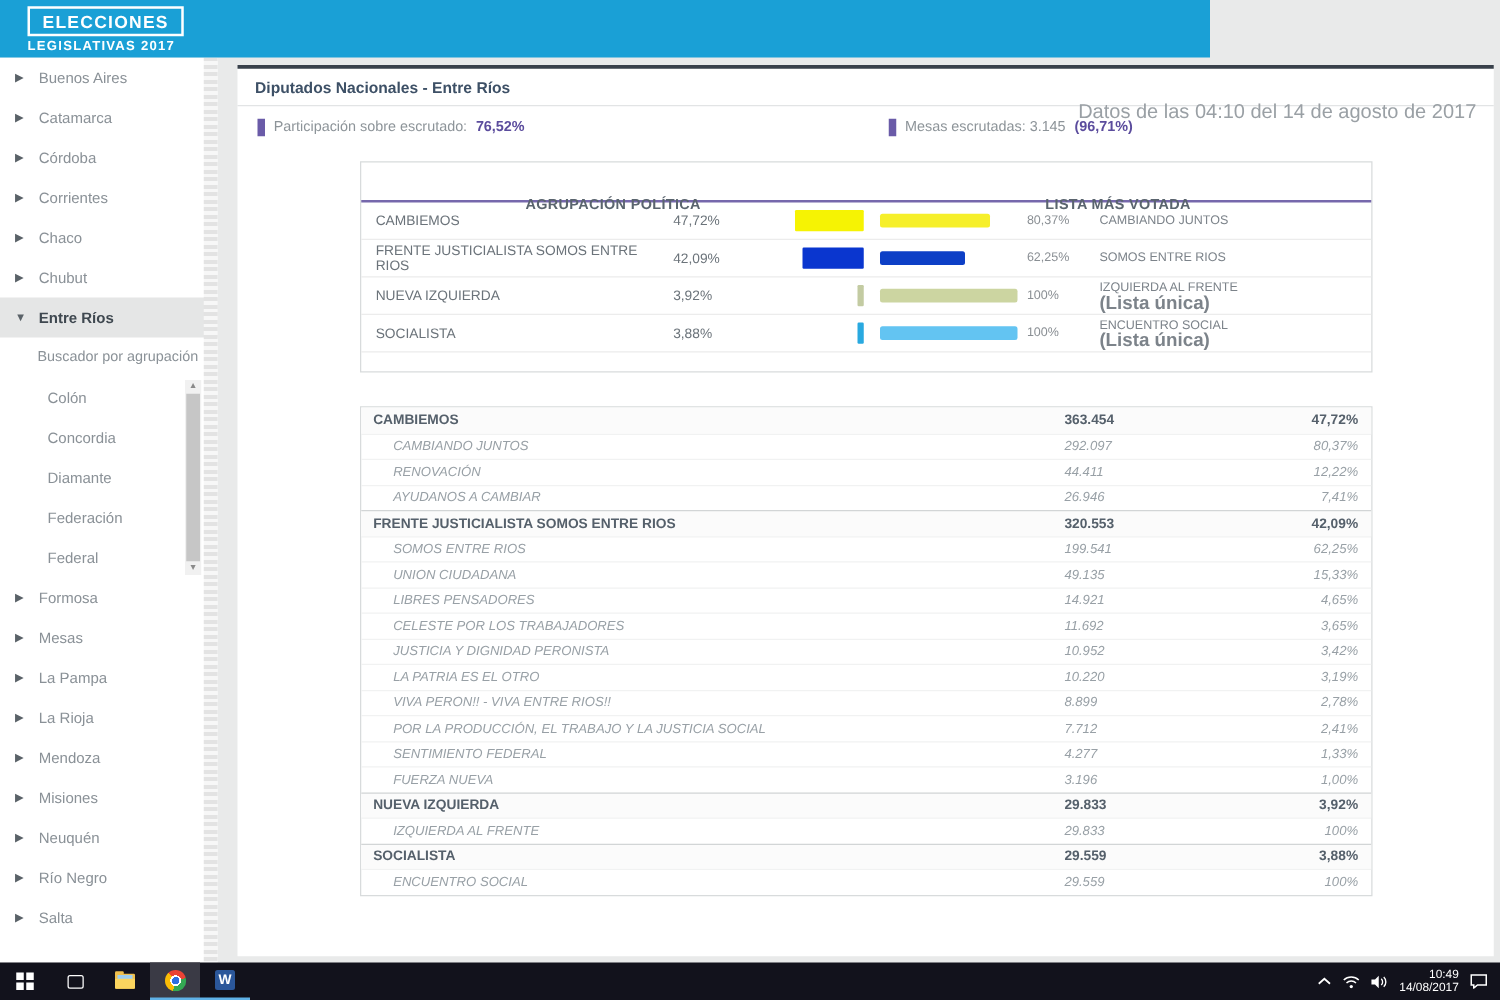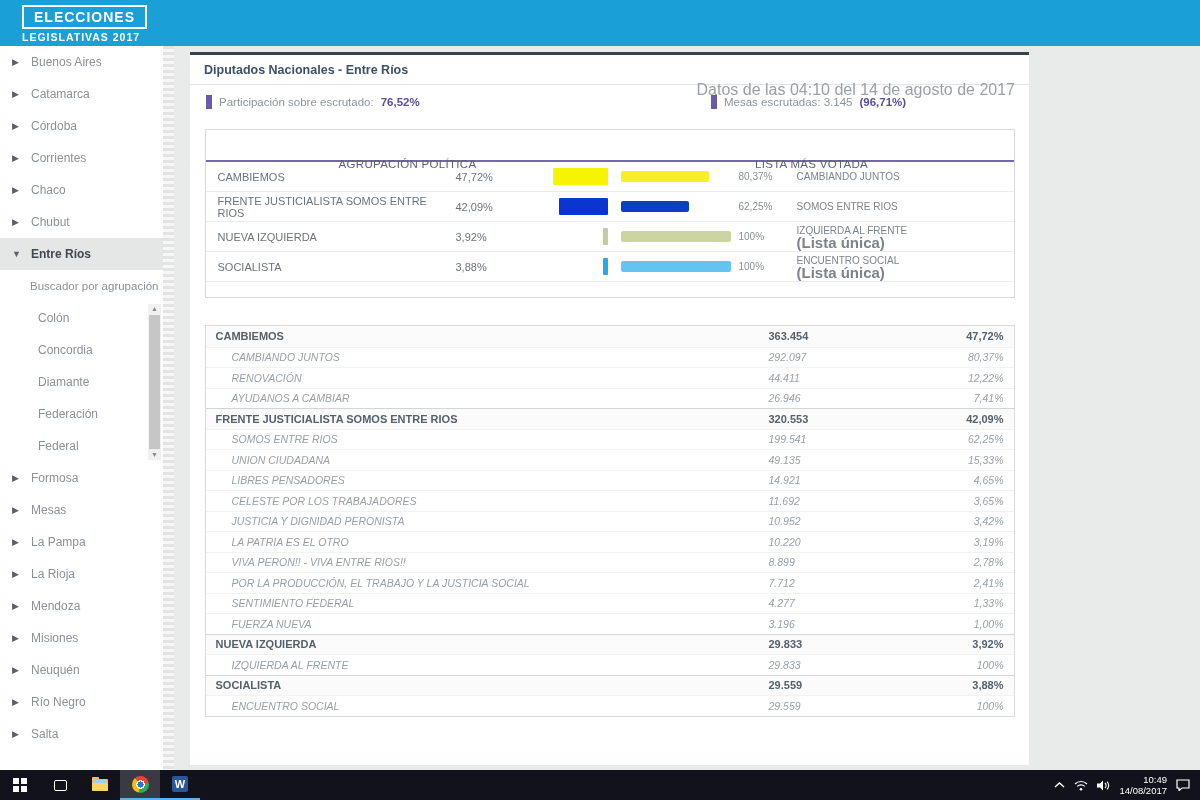--- a/index.html
+++ b/index.html
@@ -1,21 +1,21 @@
 <!DOCTYPE html>
 <html><head>
 <meta charset="utf-8">
 <style>
   * { box-sizing: border-box; margin: 0; padding: 0; }
   html,body { width:1200px; height:800px; overflow:hidden;
     font-family:"Liberation Sans", sans-serif; background:#e9eaea; }
   .screen { position:relative; width:1200px; height:800px; }
 
   
-  .topbar { position:absolute; left:0; top:0; width:1200px; height:46px;
+  .topbar { position:absolute; left:0; top:0; width:968px; height:46px;
     background:#1aa0d6; z-index:5; }
   .logo { position:absolute; left:22px; top:5px; color:#fff; }
   .logo-box { display:inline-block; border:2px solid #fff; padding:2px 10px;
     font-weight:bold; font-size:14px; letter-spacing:1px; }
   .logo-sub { font-weight:bold; font-size:10.5px; letter-spacing:1px; margin-top:2px; }
 
   
   .sidebar { position:absolute; left:0; top:46px; width:174px; height:724px;
     background:#ffffff; z-index:4; }
   .side-strip { position:absolute; right:0; top:0; width:11px; height:100%;
@@ -28,37 +28,37 @@
     font-size:11.5px; color:#8a9197; }
   .dept-wrap { position:relative; padding-right:26px; }
   .dept-item { height:32px; display:flex; align-items:center; padding-left:38px;
     font-size:12px; color:#8a9197; cursor:pointer; }
   .dept-scrollbar { position:absolute; right:13px; top:2px; bottom:2px; width:13px;
     background:#f1f1f1; display:flex; flex-direction:column; align-items:center; }
   .dept-scrollbar .sb-arrow { font-size:7px; color:#8a8a8a; line-height:10px; height:10px; }
   .dept-scrollbar .sb-thumb { flex:1; width:11px; background:#c6c6c6; margin:1px 0; }
 
   
-  .content { position:absolute; left:190px; top:52px; width:839px; height:713px;
+  .content { position:absolute; left:190px; top:52px; width:1005px; height:713px;
     background:#fff; border-top:3px solid #39414b; z-index:3; }
   .title-row { display:flex; justify-content:space-between; align-items:center;
     height:30px; padding:0 14px; border-bottom:1px solid #e2e4e5; }
   .page-title { font-size:12.5px; font-weight:bold; color:#3d5066; }
   .date-info { font-size:16px; color:#9aa0a5;margin-top:40px; }
   .stats-row { display:flex; height:34px; align-items:center; }
   .stat { display:flex; align-items:center; gap:7px; font-size:11.5px; color:#8d9499; }
   .stat:first-child { margin-left:16px; width:505px; }
   .stat-sq { width:6px; height:14px; background:#6a5ba8; }
   .stat b { color:#5b4c9d; }
 
   
   .t1 { width:810px; margin:10px auto 0 auto; border:1px solid #d8dbdc; background:#fff; }
   .t1-head { display:flex; height:32px; align-items:center;
     border-bottom:2px solid #7668ac; }
-  .t1-head div { font-size:11.5px; font-weight:normal; color:#5a646e; letter-spacing:.3px;margin-top:38px; }
+  .t1-head div { font-size:11.5px; font-weight:bold; color:#5a646e; letter-spacing:.3px;margin-top:38px; }
   .t1-h1 { width:50%; text-align:center; }
   .t1-h2 { width:50%; text-align:center; }
   .t1-row { display:flex; align-items:center; min-height:30px; border-bottom:1px solid #ececec; }
   .t1-row:last-of-type { border-bottom:1px solid #ececec; }
   .t1-name { width:250px; padding-left:12px; font-size:11px; color:#6b737a; }
   .t1-pct { width:97px; font-size:11px; color:#6b737a; }
   .t1-bar1 { width:55px; height:17px; display:flex; justify-content:flex-end; align-items:center; }
   .t1-bar1 span { display:block; height:17px; border-radius:1px; }
   .t1-gap { width:13px; }
   .t1-bar2 { width:110px; height:11px; }

